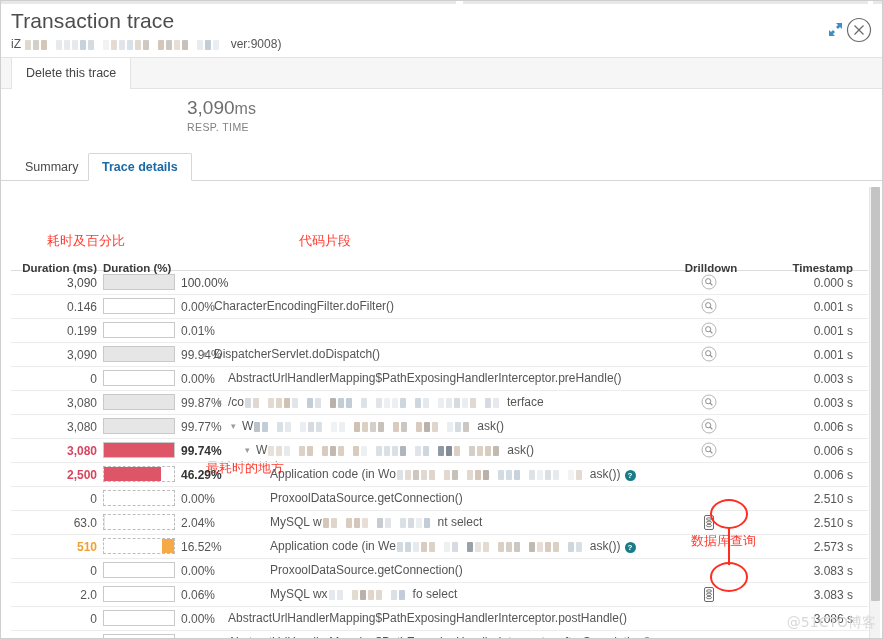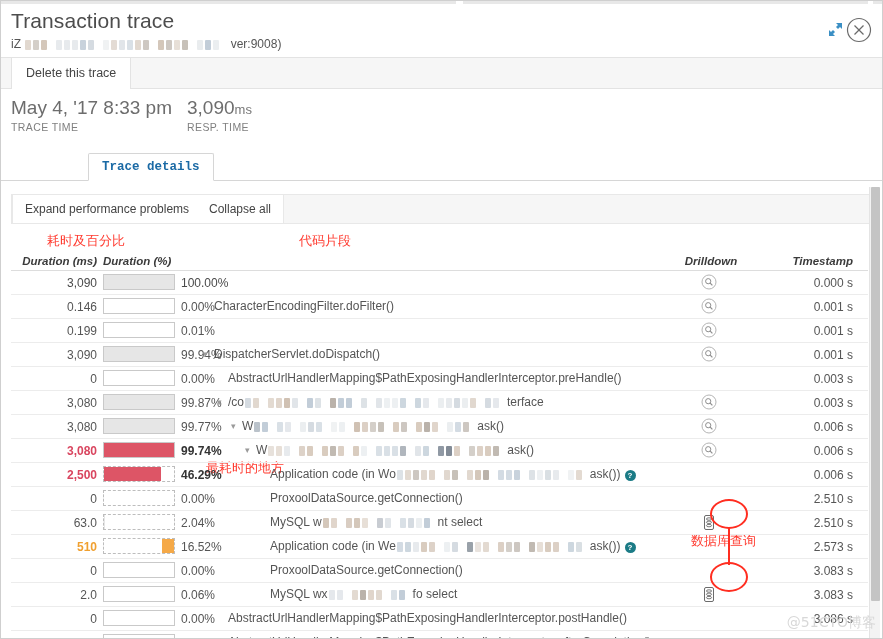--- a/index.html
+++ b/index.html
@@ -51,21 +51,21 @@
     position:absolute; left:10px; top:0; height:31px; line-height:31px;
     padding:0 14px; background:#fff;
     border-left:1px solid #e3e3e3; border-right:1px solid #e3e3e3;
     font-size:12.5px; color:#444; cursor:pointer;
   }
 
   
   .metrics { position:absolute; left:0; top:96px; width:883px; height:48px; }
   .metric { position:absolute; top:0; }
   .metric .val { font-size:19px; color:#6d6d6d; font-weight:400; white-space:nowrap; }
-  .metric .val .unit { font-size:13px; color:#777; }
+  .metric .val .unit { font-size:16px; color:#777; }
   .metric .lbl { font-size:10.5px; color:#808080; letter-spacing:0.4px; margin-top:2px; }
   #metric-trace { left:10px; }
   #metric-resp  { left:186px; }
 
   
   .tabs {
     position:absolute; left:0; top:152px; width:883px; height:28px;
     border-bottom:1px solid #d6d6d6;
   }
   .tab {
@@ -102,21 +102,21 @@
   #anno-code     { left:298px; top:231px; }
   #anno-slow     { left:205px; top:458px; }
   #anno-dbq      { left:690px; top:531px; }
 
   
   .tbl { position:absolute; left:10px; top:248px; width:857px; }
   .thead {
     position:relative; height:22px; border-bottom:1px solid #ddd;
     font-size:11.5px; font-weight:bold; color:#3b3b3b;
   }
-  .th { position:absolute; top:6px;font-style:italic; }
+  .th { position:absolute; top:13px; }
   .th-dur   { left:0;   width:86px;  text-align:right; }
   .th-durp  { left:92px; width:86px; text-align:left; }
   .th-seg   { left:178px; width:480px; text-align:center; }
   .th-drill { left:660px; width:80px; text-align:center; }
   .th-ts    { left:744px; width:98px; text-align:right; }
 
   .row {
     position:relative; height:24px; border-bottom:1px solid #ececec;
     font-size:12px; color:#555;
   }
@@ -215,38 +215,31 @@
         </svg>
       </span>
     </div>
   </div>
 
   <div class="toolbar">
     <div class="tb-btn">Delete this trace</div>
   </div>
 
   <div class="metrics">
-    <div class="metric" id="metric-trace">
-      <div class="val">May 4, '17 8:33 pm</div>
-      <div class="lbl">TRACE TIME</div>
-    </div>
     <div class="metric" id="metric-resp">
       <div class="val"><span>3,090</span><span class="unit">ms</span></div>
       <div class="lbl">RESP. TIME</div>
     </div>
   </div>
 
   <div class="tabs" id="tabs">
-      <div class="tab active" style="left: 87px; font-family: Liberation Mono, monospace;">Trace details</div>
+      <div class="tab" style="left: 10px;">Summary</div>
+      <div class="tab active" style="left: 87px;">Trace details</div>
     </div>
 
-  <div class="subtoolbar">
-    <div class="sub-btn" style="left:0;">Expand performance problems</div>
-    <div class="sub-btn" style="left:185px;border-left:none;">Collapse all</div>
-  </div>
 
   <div class="anno" id="anno-duration">耗时及百分比</div>
   <div class="anno" id="anno-code">代码片段</div>
   <div class="anno" id="anno-slow">最耗时的地方</div>
   <div class="anno" id="anno-dbq">数据库查询</div>
 
   <div class="tbl">
     <div class="thead">
       <div class="th th-dur">Duration (ms)</div>
       <div class="th th-durp">Duration (%)</div>

